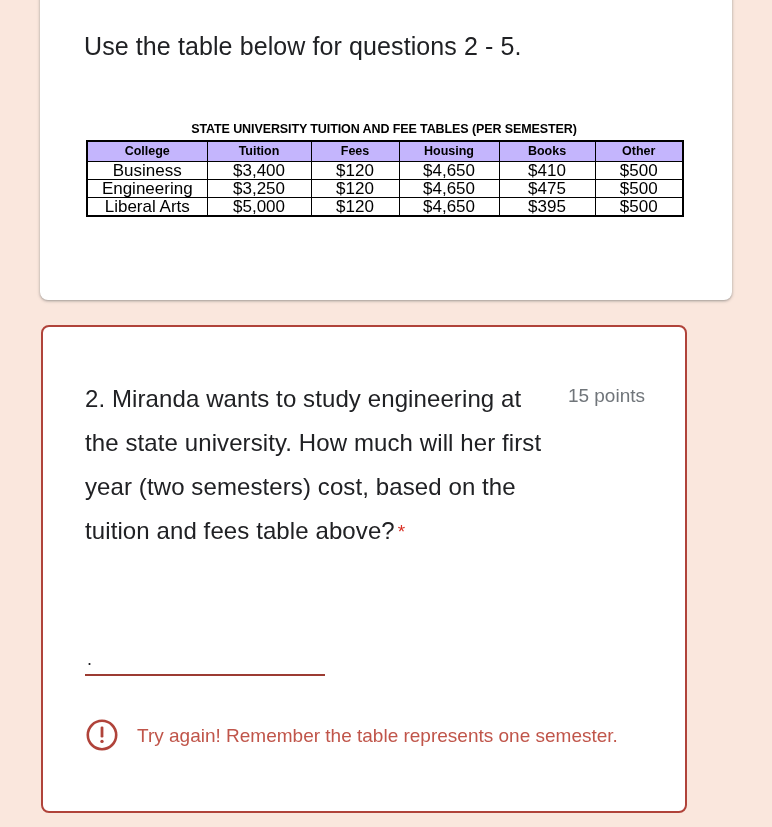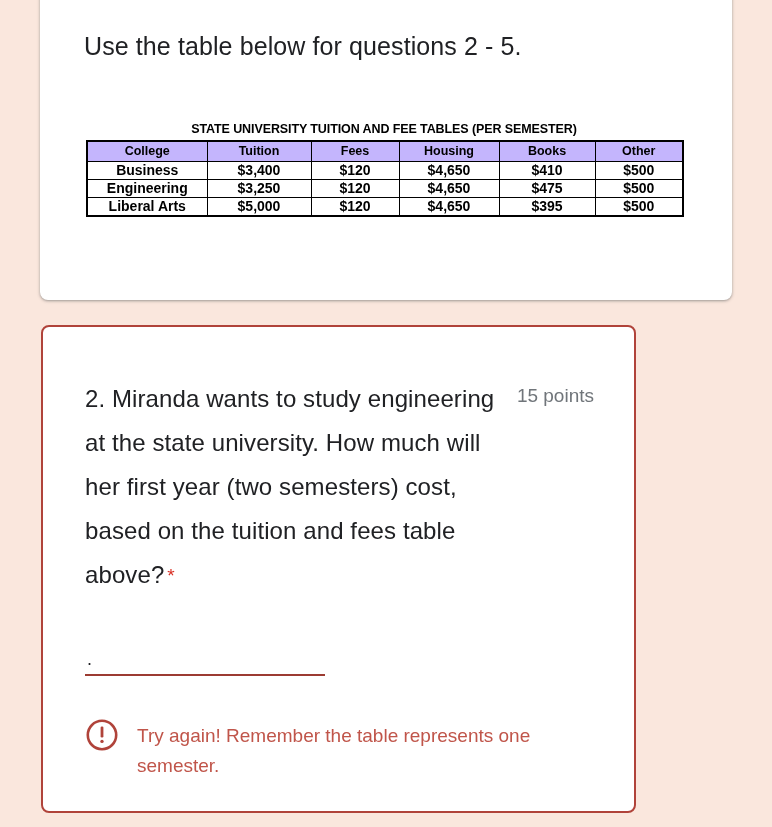--- a/index.html
+++ b/index.html
@@ -56,48 +56,47 @@
   table.fee-table {
     border-collapse: collapse;
     width: 596px;
     border: 2px solid #000;
     table-layout: fixed;
   }
   table.fee-table th,
   table.fee-table td {
     border: 1.5px solid #000;
     text-align: center;
-    font-size: 14px;
+    font-size: 17px;
     color: #000;
     height: 17px;
     padding: 0 2px;
     line-height: 15px;
     overflow: hidden;
     white-space: nowrap;
-    font-weight: bold;
   }
   table.fee-table th {
     background: #c4b5fd;
     font-weight: bold;
     font-size: 12.5px;
     height: 19px;
   }
   table.fee-table col.c0 { width: 120px; }
   table.fee-table col.c1 { width: 104px; }
   table.fee-table col.c2 { width: 88px; }
   table.fee-table col.c3 { width: 100px; }
   table.fee-table col.c4 { width: 96px; }
   table.fee-table col.c5 { width: 88px; }
 
   
   .card-question {
     position: absolute;
     left: 41px;
     top: 325px;
-    width: 595px;
+    width: 646px;
     height: 488px;
     background: #ffffff;
     border: 2px solid #b0433a;
     border-radius: 8px;
     box-sizing: border-box;
   }
   .q-row {
     position: absolute;
     left: 42px;
     top: 50px;

